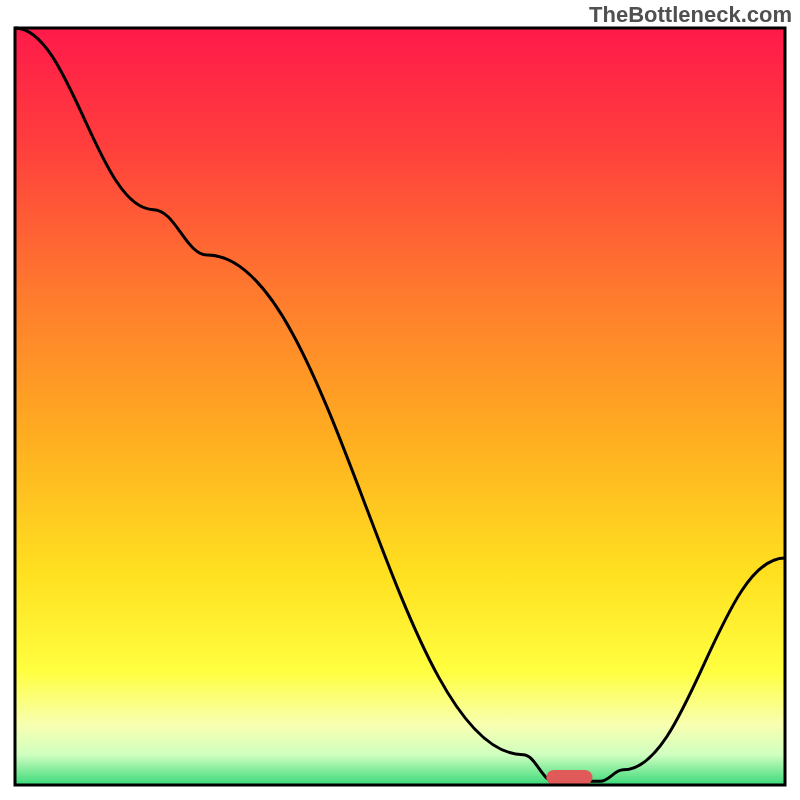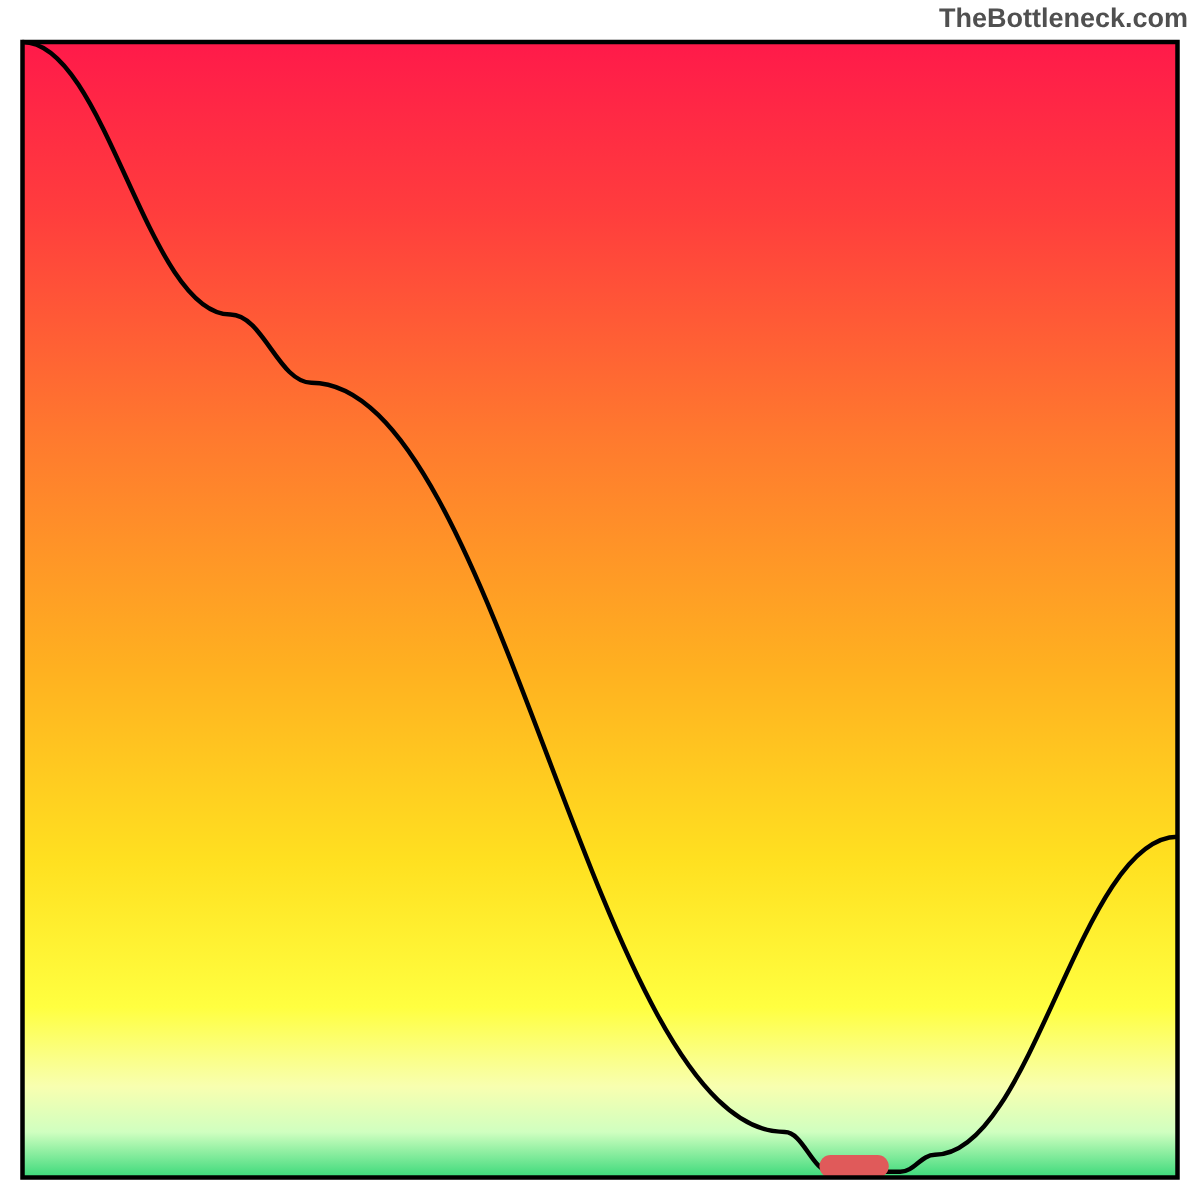--- a/index.html
+++ b/index.html
@@ -12,21 +12,21 @@
   }
   .container {
     position: relative;
     width: 800px;
     height: 800px;
   }
   .watermark {
     position: absolute;
     top: 2px;
     right: 8px;
-    font-size: 18px;
+    font-size: 22px;
     font-weight: bold;
     color: #505050;
     z-index: 10;
   }
   svg {
     display: block;
   }
 </style>
 </head>
 <body>

